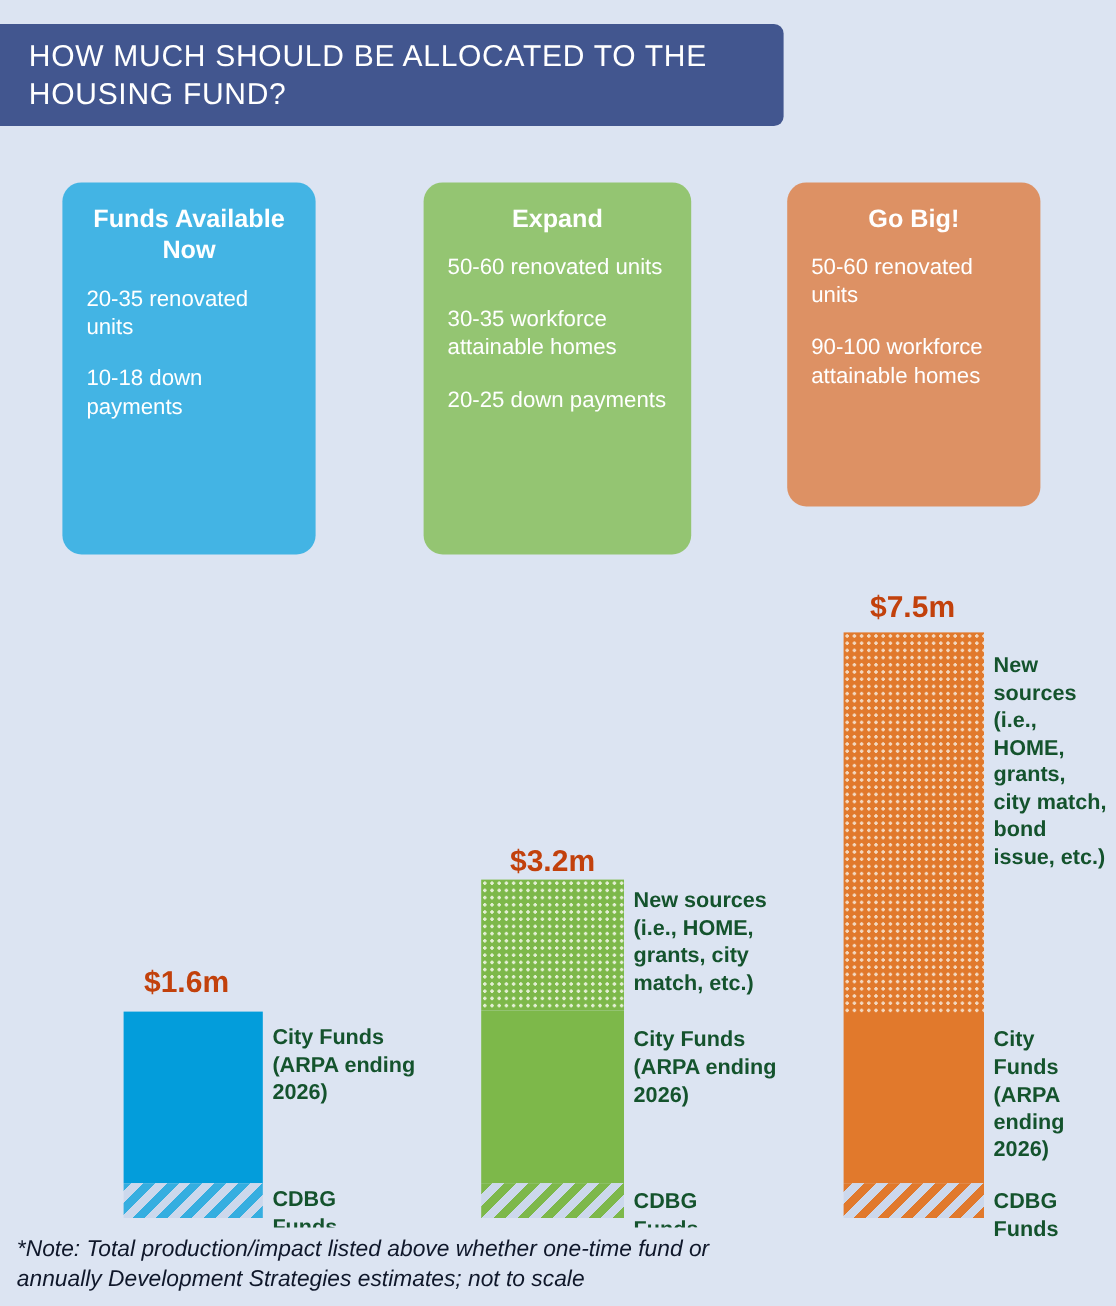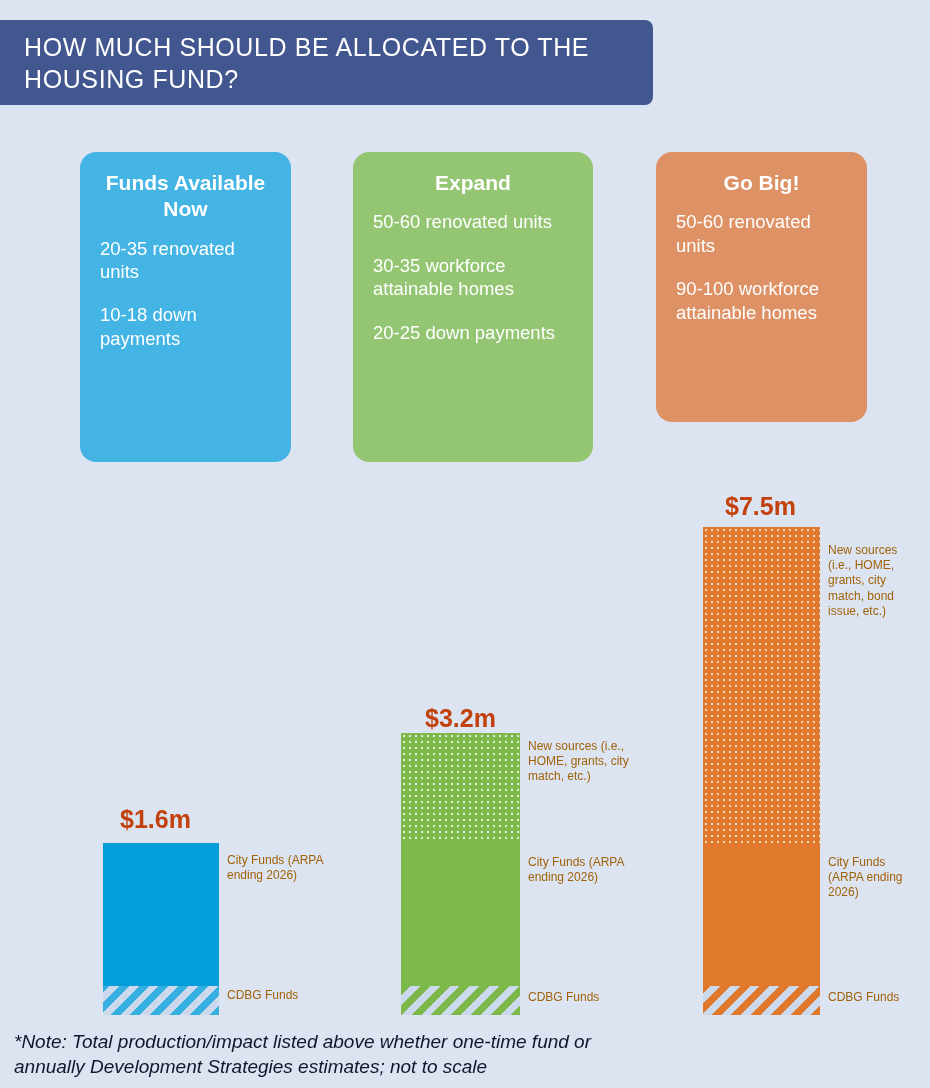--- a/index.html
+++ b/index.html
@@ -29,23 +29,23 @@
   }
   .card-title{
     font-size:21px; font-weight:bold; text-align:center; line-height:1.25;
     margin-bottom:14px;
   }
   .card-line{
     font-size:18.5px; line-height:1.27; margin-bottom:20px; font-weight:400;
   }
   .card-line:last-child{ margin-bottom:0; }
 
-  #card-funds-available-now{ left:52px; top:152px; width:211px; height:310px; background:#43b4e4;margin-left:28px; }
+  #card-funds-available-now{ left:52px; top:152px; width:211px; height:310px; background:#43b4e4; }
   #card-expand{            left:353px; top:152px; width:209px; height:310px; background:#93c islander; }
-  #card-expand{            left:353px; top:152px; width:240px; height:310px; background:#94c572; }
+  #card-expand{            left:353px; top:152px; width:223px; height:310px; background:#94c572; }
   #card-go-big{            left:656px; top:152px; width:211px; height:270px; background:#dd9164; }
   .bar-value{
     position:absolute; font-size:25px; font-weight:bold; color:#c2410c;
     white-space:nowrap;
   }
   .bar{ position:absolute; }
   .seg{ position:absolute; left:0; width:100%; }
   #bar-value-1{ left:120px; top:805px; }
   #bar-1{ left:103px; top:843px; width:116px; height:172px; }
   #seg-city-1{ top:0; height:143px; background:#039ddb; }
@@ -69,22 +69,22 @@
   #seg-new-3{ top:0; height:318px;
     background:
       radial-gradient(#f3d8c0 1.35px, transparent 1.5px) 0 0/6px 6px,
       #e1792c; }
   #seg-city-3{ top:318px; height:141px; background:#e1792c; }
   #seg-cdbg-3{ top:459px; height:29px;
     background:repeating-linear-gradient(-45deg,#e1792c 0 7px,#ccd8ec 7px 14px); }
 
   
   .bar-label{
-    position:absolute; font-size:12px; line-height:1.27; color:#a16207;
-    font-weight:400;
+    position:absolute; font-size:18px; line-height:1.27; color:#14532d;
+    font-weight:700;
   }
   #label-city-1{ left:227px; top:853px; width:125px; }
   #label-cdbg-1{ left:227px; top:988px; width:105px; }
 
   #label-new-2{  left:528px; top:739px; width:115px; }
   #label-city-2{ left:528px; top:855px; width:120px; }
   #label-cdbg-2{ left:528px; top:990px; width:105px; }
 
   #label-new-3{  left:828px; top:543px; width:96px; }
   #label-city-3{ left:828px; top:855px; width:90px; }

